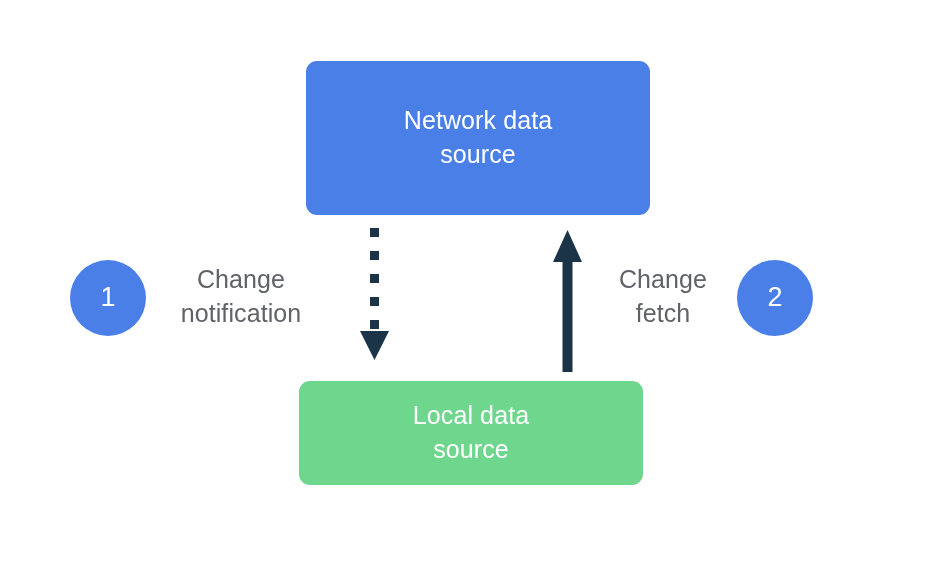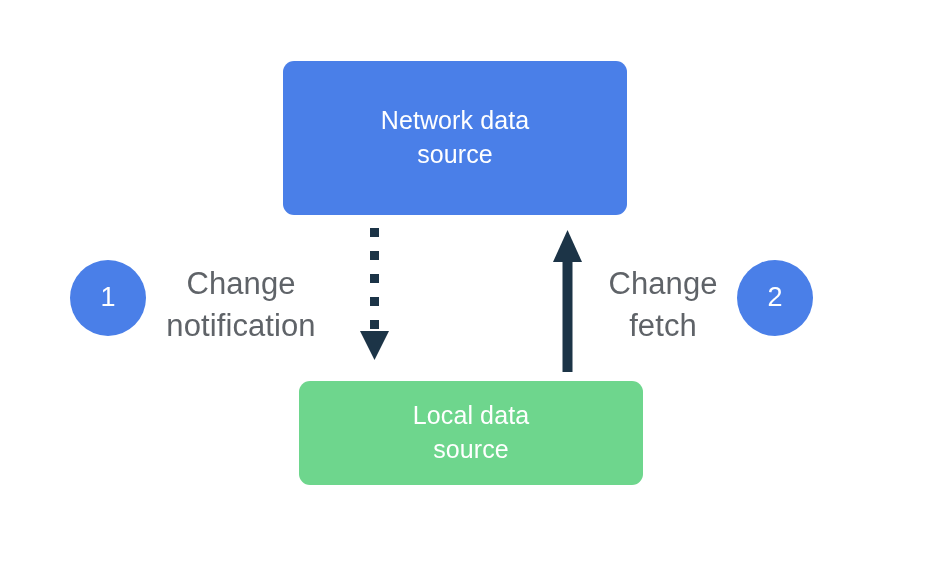--- a/index.html
+++ b/index.html
@@ -27,21 +27,21 @@
     text-align: center;
     border-radius: 11px;
     color: #ffffff;
     font-size: 25px;
     line-height: 1.35;
     font-weight: 400;
     letter-spacing: 0.1px;
     box-sizing: border-box;
   }
   #network-box {
-    left: 283px;
+    left: 306px;
     top: 61px;
     width: 344px;
     height: 154px;
     background: #4a7fe8;
     padding-bottom: 0;
   }
   #local-box {
     left: 299px;
     top: 381px;
     width: 344px;
@@ -70,21 +70,21 @@
     box-sizing: border-box;
     padding-bottom: 2px;
   }
   #badge-1 { left: 70px; top: 260px; }
   #badge-2 { left: 737px; top: 260px; }
 
   
   .edge-label {
     position: absolute;
     color: #5f6368;
-    font-size: 31px;
+    font-size: 25px;
     line-height: 1.35;
     text-align: center;
     white-space: pre-line;
     letter-spacing: 0.1px;
   }
   #label-notification {
     left: 155px;
     top: 263px;
     width: 172px;
   }

